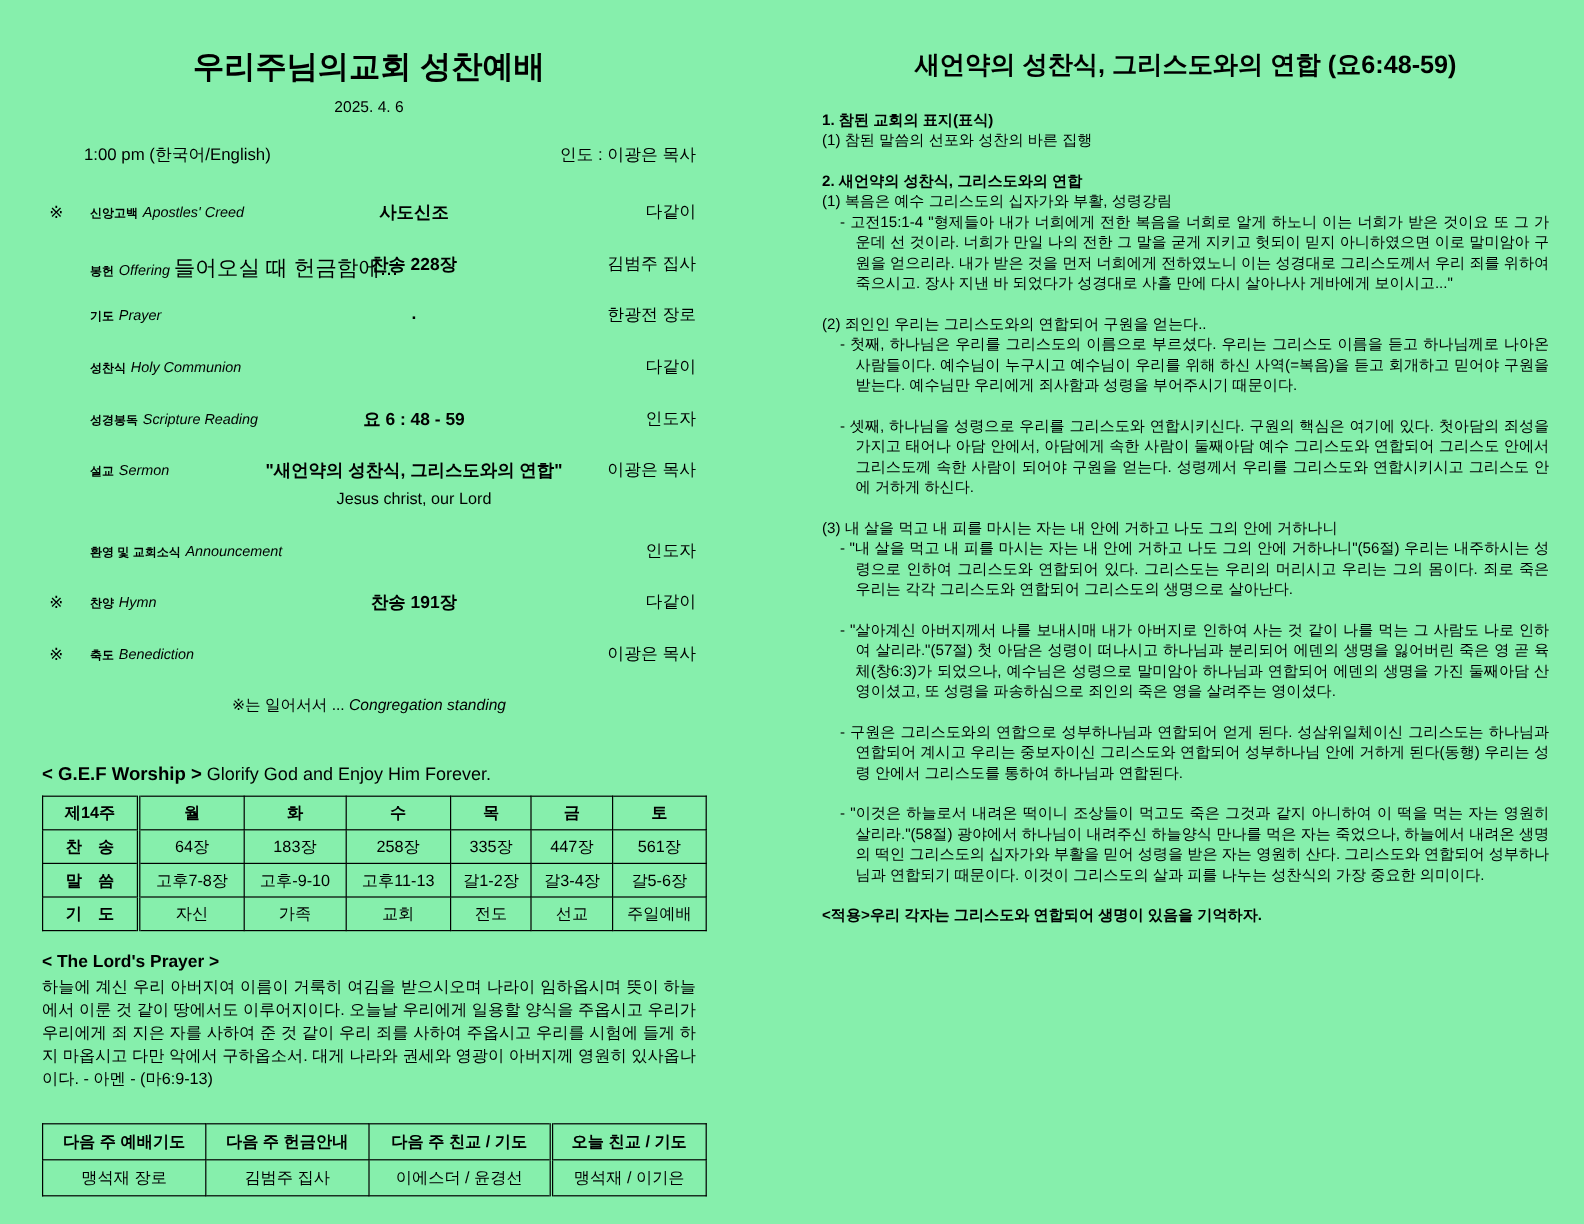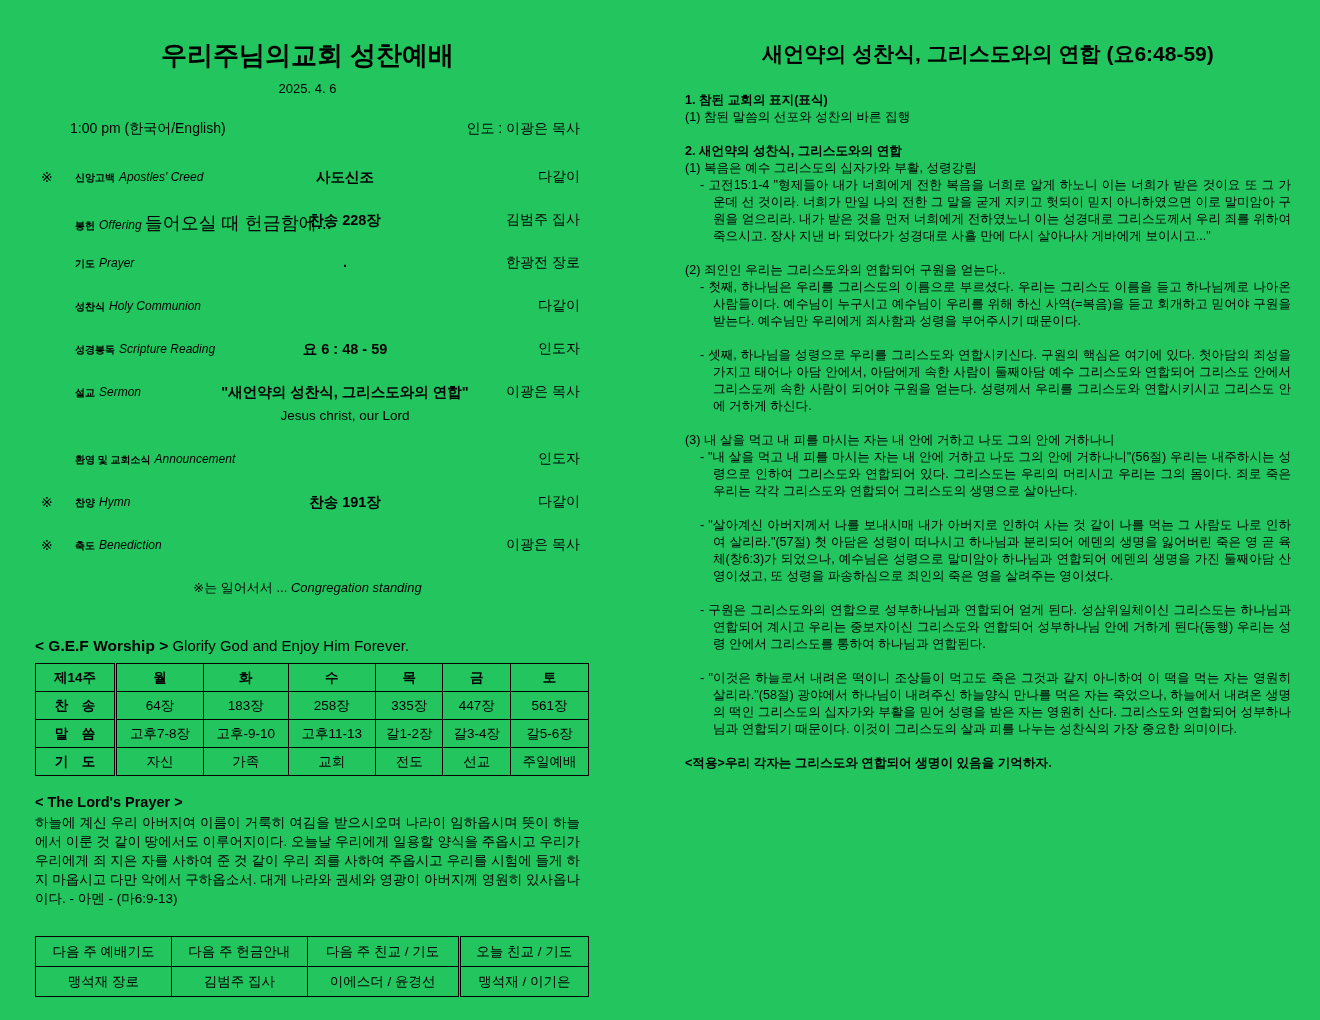--- a/index.html
+++ b/index.html
@@ -1,18 +1,18 @@
 <!DOCTYPE html>
 <html><head>
 <meta charset="utf-8">
 <style>
   html,body{margin:0;padding:0;background:#ffffff;}
   body{width:1320px;height:1020px;color:#000;
        font-family:"Liberation Sans","DejaVu Sans",sans-serif;}
-  .page{position:relative;width:1320px;height:1020px;overflow:hidden;background:#22c55e;}
+  .page{position:relative;width:1320px;height:1020px;overflow:hidden;background:#86efac;}
   .col-left{position:absolute;left:35px;top:0;width:545px;}
   .col-right{position:absolute;left:685px;top:0;width:606px;}
 
   
   .l-title{margin-top:38px;text-align:center;font-size:26px;font-weight:bold;}
   .l-date{margin-top:8px;text-align:center;font-size:13px;}
   .timeline{margin-top:24px;display:flex;justify-content:space-between;font-size:14px;}
   .timeline .t-left{padding-left:35px;}
   .order{margin-top:30px;}
   .orow{position:relative;height:24px;margin-bottom:19px;font-size:14px;}
@@ -34,21 +34,21 @@
   table{border-collapse:collapse;width:554px;margin-top:8px;}
   th,td{border:1px solid #000;text-align:center;font-size:13.5px;padding:0;}
   .wk th,.wk td{height:27px;}
   .wk .dbl{border-right:3px double #000;}
   .wk .rowlab{font-weight:bold;width:78px;margin-top:20px;}
   .wk th{font-weight:bold;}
   .lp-head{margin-top:18px;font-size:14.5px;font-weight:bold;}
   .lp-body{margin-top:3px;font-size:13.5px;line-height:19px;text-align:justify;}
   .duty{margin-top:28px;}
   .duty th,.duty td{height:29px;}
-  .duty th{font-weight:normal;}
+  .duty th{font-weight:bold;}
   .duty .dbl{border-right:3px double #000;}
 
   
   .r-title{margin-top:40px;text-align:center;font-size:21px;font-weight:bold;}
   .blocks{margin-top:24px;font-size:12.6px;line-height:17px;text-align:justify;}
   .blocks p{margin:0;}
   .blocks p.gap{margin-top:17px;}
   .blocks p.h{font-weight:bold;text-align:left;}
   .blocks p.q{padding-left:28px;text-indent:-13px;}
 </style>

